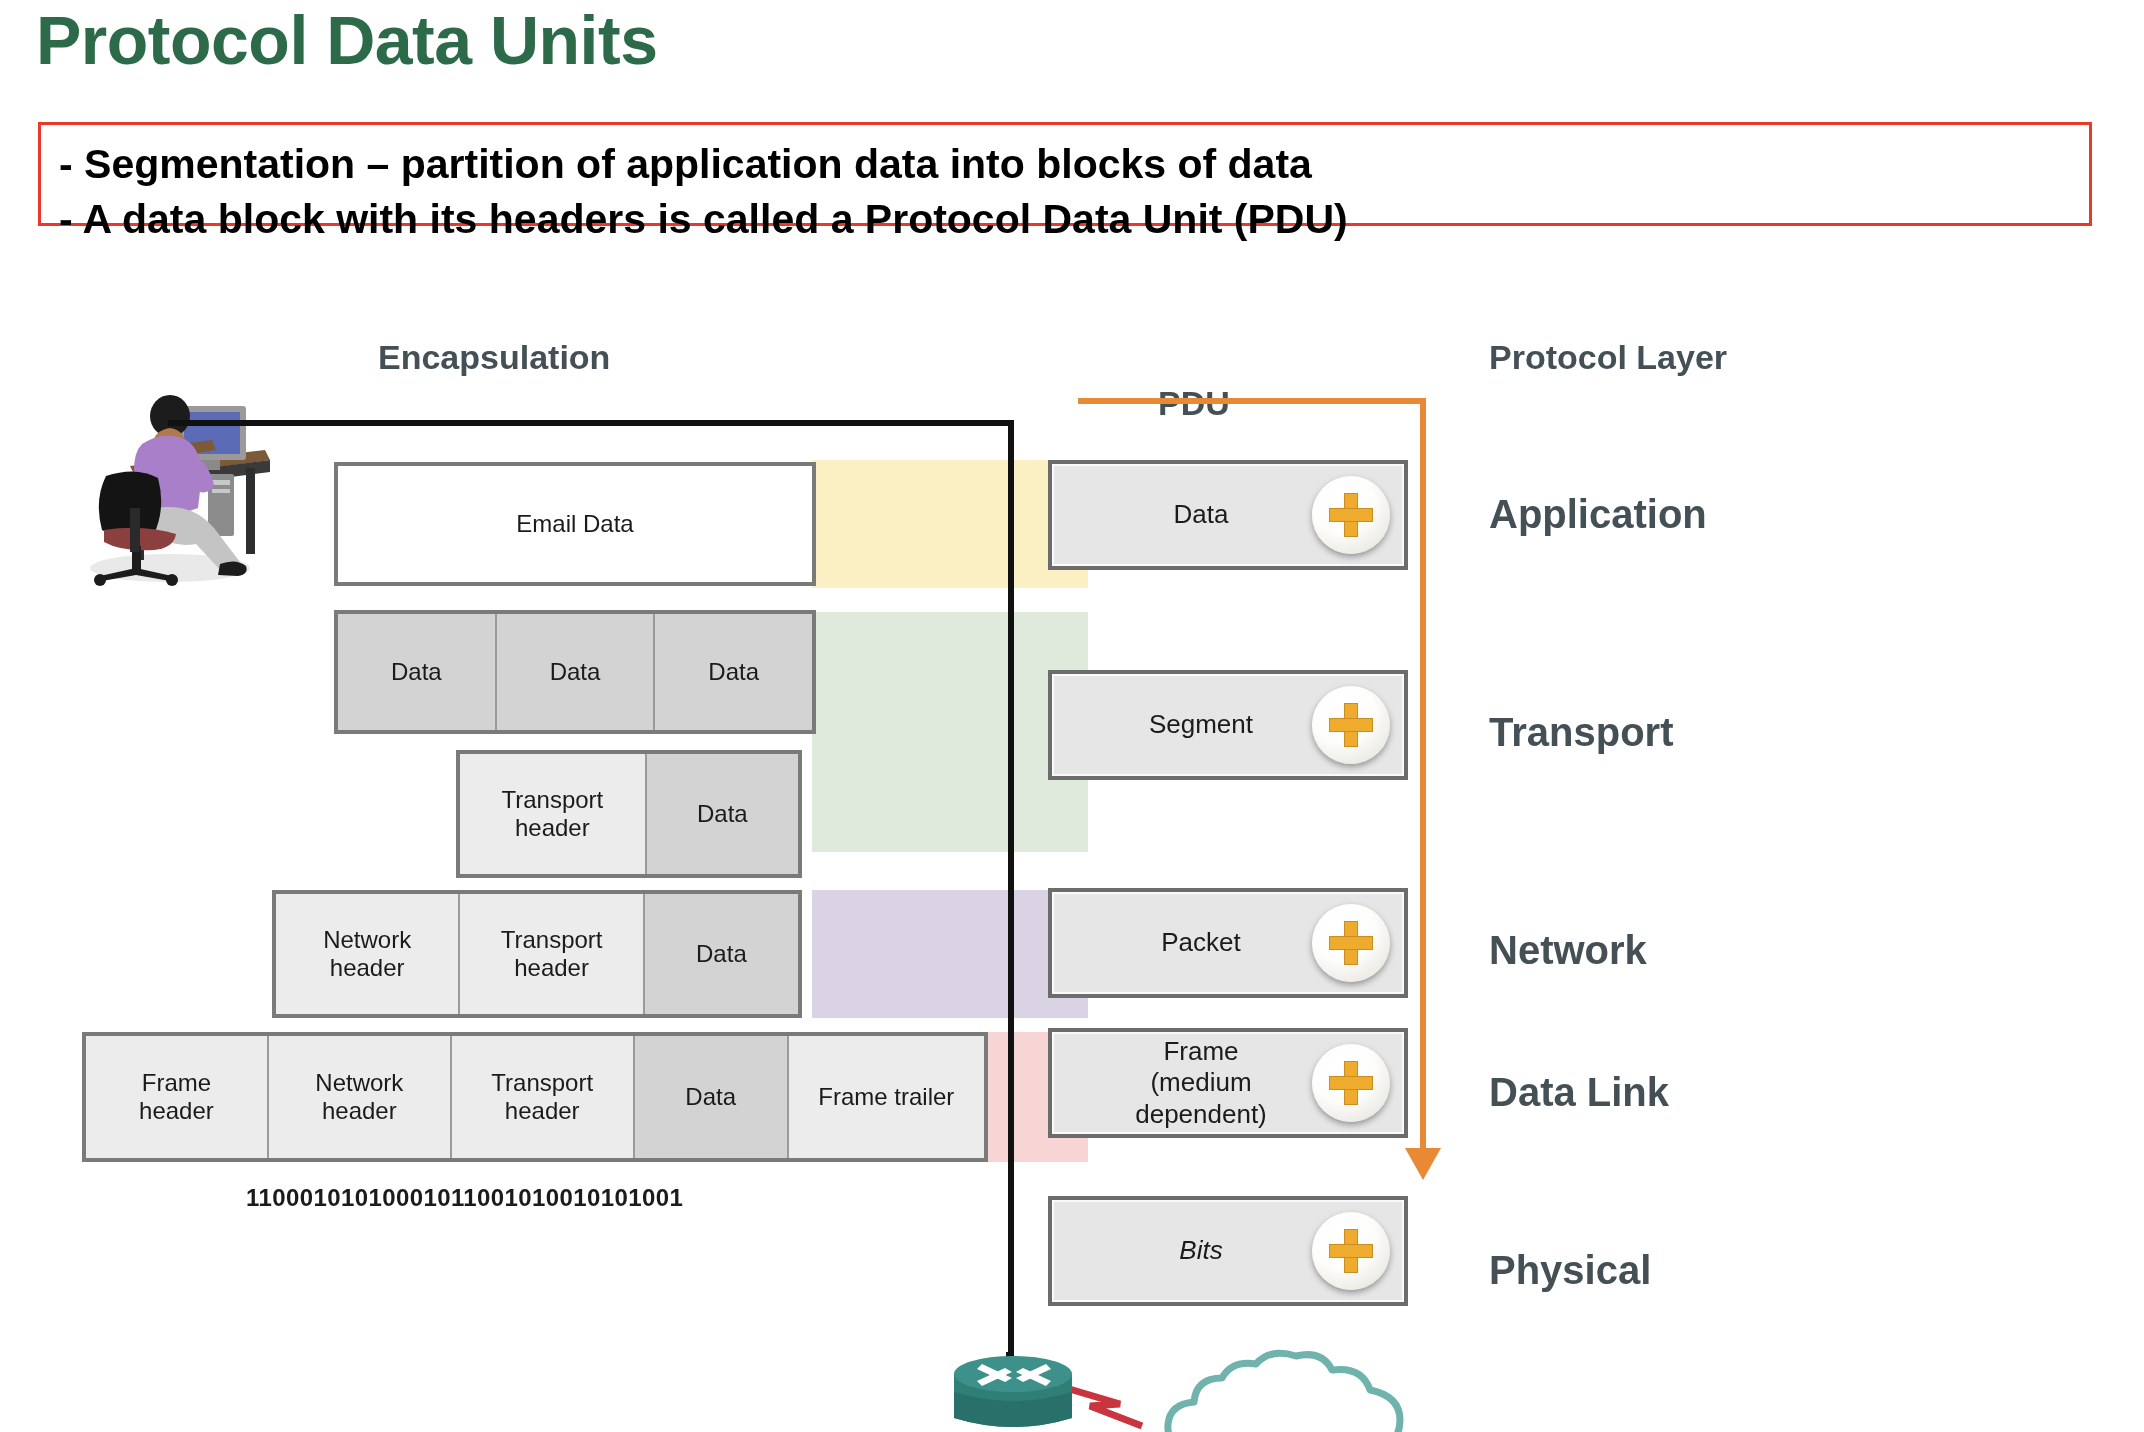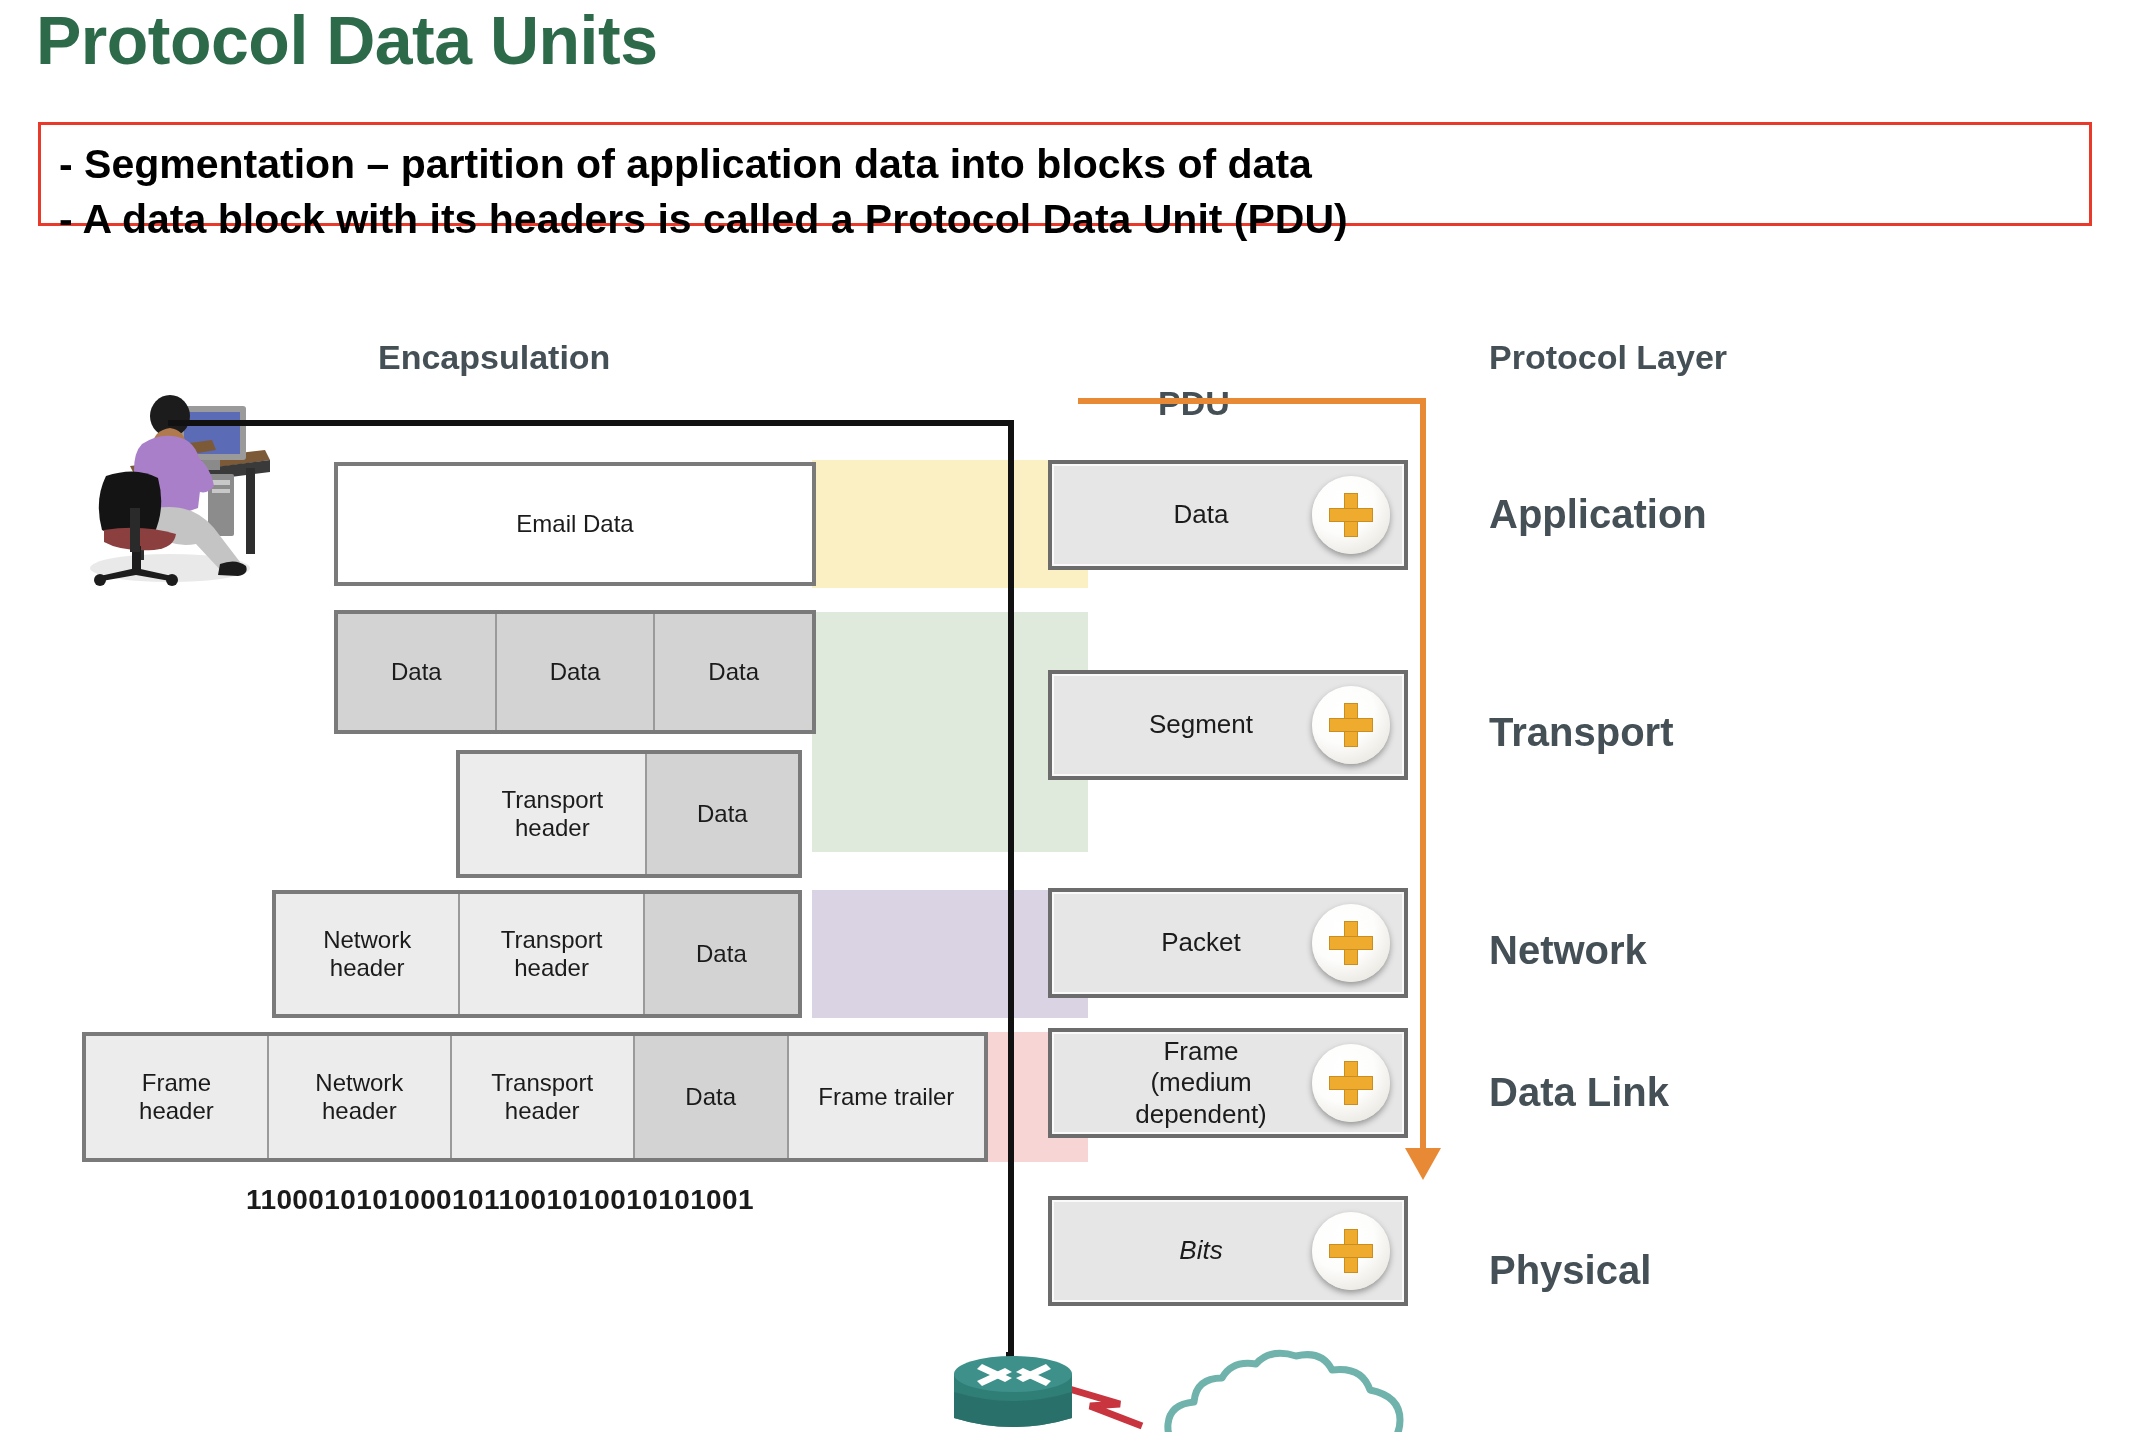--- a/index.html
+++ b/index.html
@@ -129,21 +129,21 @@
   #row-segments  { left: 334px; top: 610px;  width: 482px; height: 124px; }
   #row-transport { left: 456px; top: 750px;  width: 346px; height: 128px; }
   #row-network   { left: 272px; top: 890px;  width: 530px; height: 128px; }
   #row-frame     { left:  82px; top: 1032px; width: 906px; height: 130px; }
 
   
   #binary-string {
     position: absolute;
     left: 246px;
     top: 1184px;
-    font-size: 28px;
+    font-size: 24px;
     font-weight: bold;
     color: #1b1b1b;
     letter-spacing: 0.4px;
     white-space: nowrap;
     z-index: 3;
   }
 
   
   .pdu-box {
     position: absolute;

